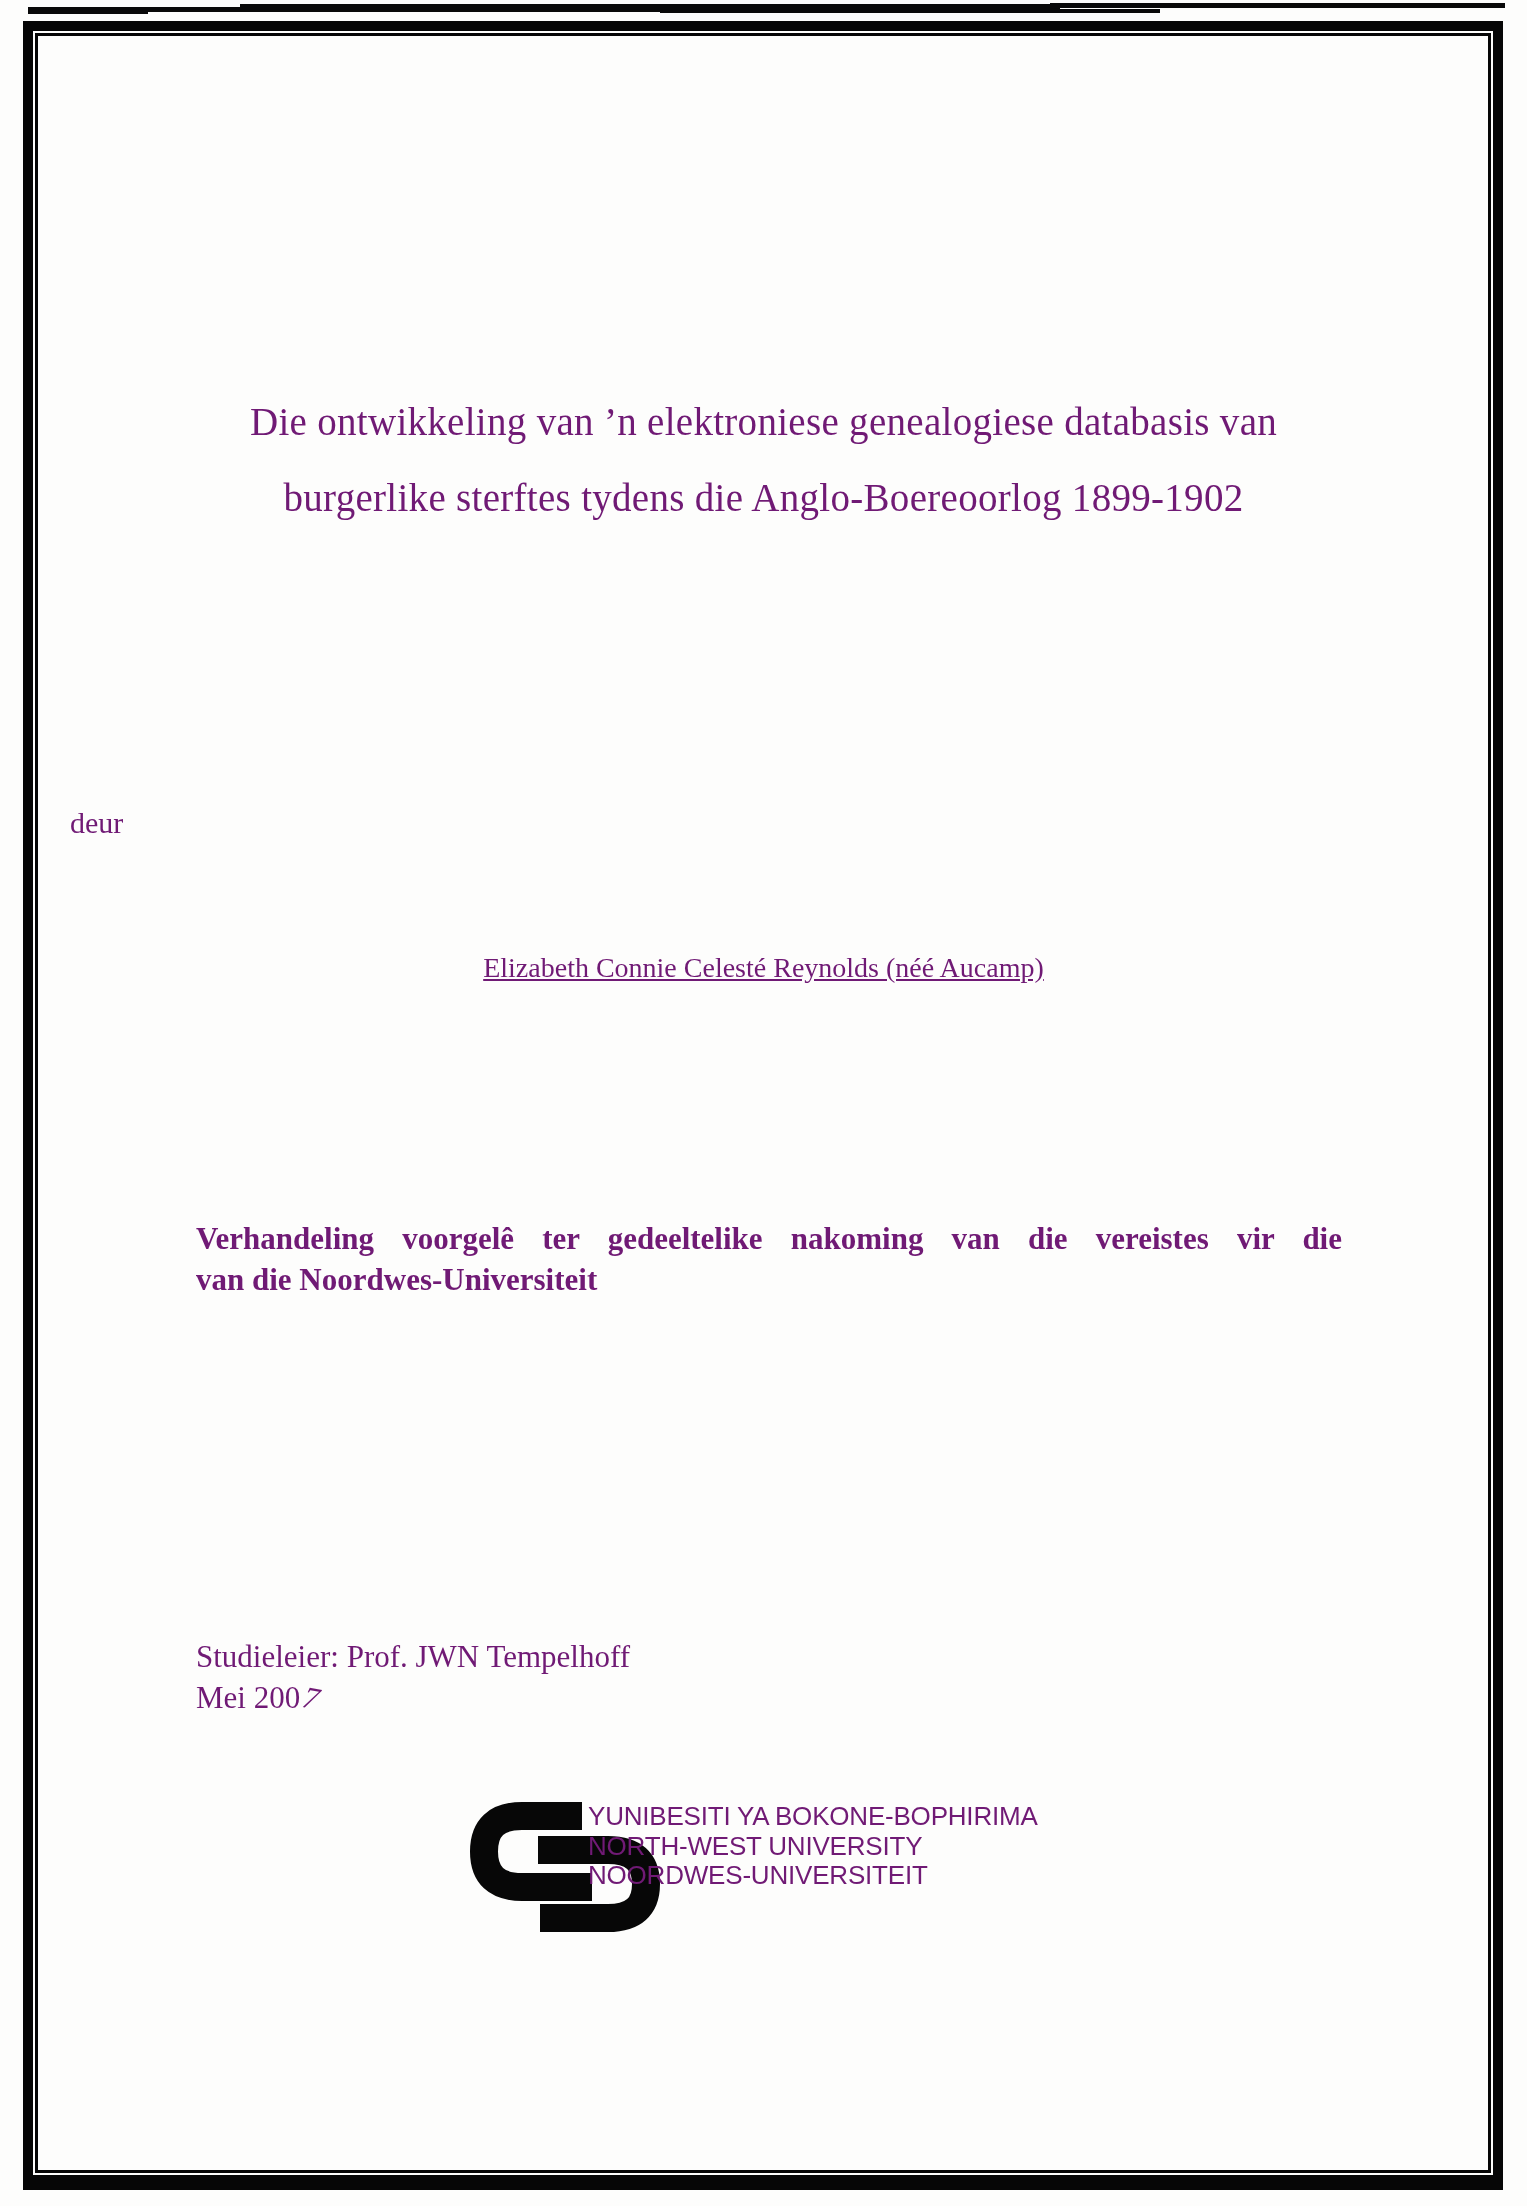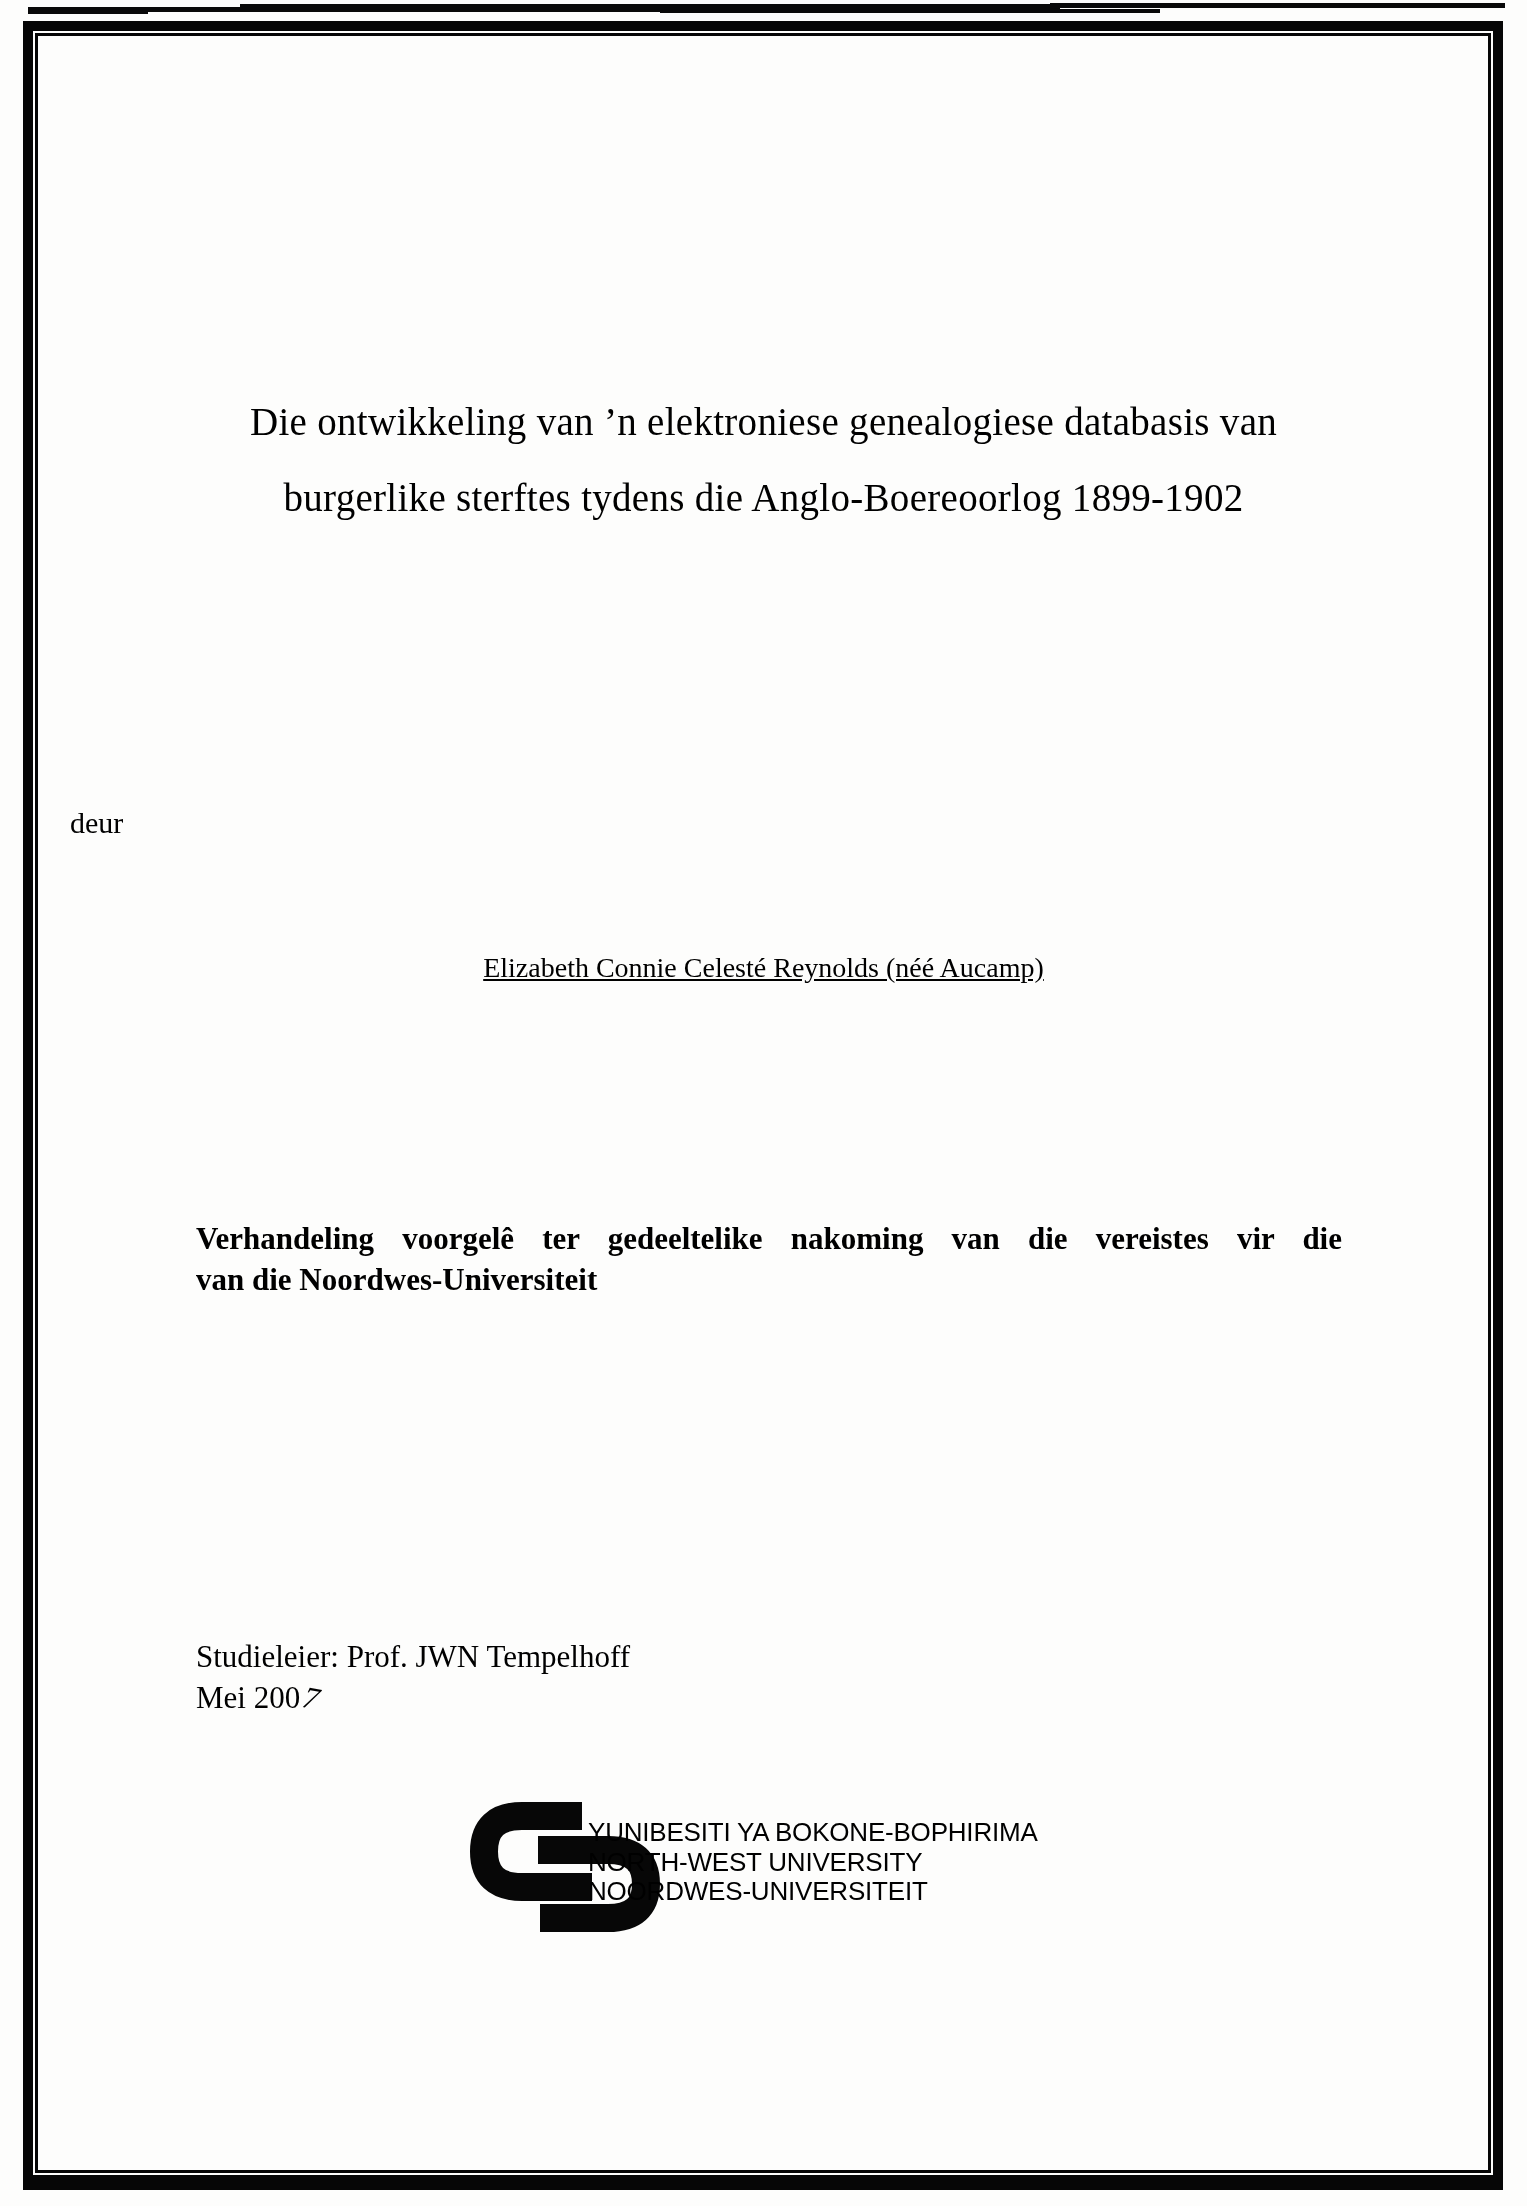--- a/index.html
+++ b/index.html
@@ -1,21 +1,21 @@
 <!DOCTYPE html>
 <html><head>
 <meta charset="utf-8">
 <style>
   html, body { margin: 0; padding: 0; background: #e8e8e8; }
   .page {
     position: relative;
     width: 1527px; height: 2206px;
     background: #fdfdfc;
     font-family: "Liberation Serif", serif;
-    color: #000000;
+    color: #701a75;
     overflow: hidden;
     margin: 0 auto;
   }
   
   .artifact { position: absolute; background: #090909; }
   .artifact.a1 { left: 28px;  top: 7px;  width: 640px; height: 5px; }
   .artifact.a2 { left: 240px; top: 4px;  width: 820px; height: 6px; }
   .artifact.a3 { left: 1050px;top: 3px;  width: 455px; height: 5px; }
   .artifact.a4 { left: 660px; top: 9px;  width: 500px; height: 4px; }
   .artifact.a5 { left: 28px;  top: 11px; width: 120px; height: 3px; }
@@ -84,21 +84,21 @@
   .date-last-digit {
     display: inline-block;
     transform: rotate(10deg) skewX(-14deg);
     transform-origin: 50% 70%;
   }
 
   .logo-block { left: 468px; top: 1798px; width: 700px; height: 140px; }
   .logo-mark { position: absolute; left: 0; top: 4px; }
   .logo-text {
     position: absolute;
-    left: 120px; top: 20px;
+    left: 120px; top: 4px;
     font-family: "Liberation Sans", sans-serif;
     font-size: 26px;
     line-height: 29.5px;
     letter-spacing: -0.2px;
     font-weight: 500;
     white-space: nowrap;
   }
   .logo-text .indent { }
 </style>
 </head>

